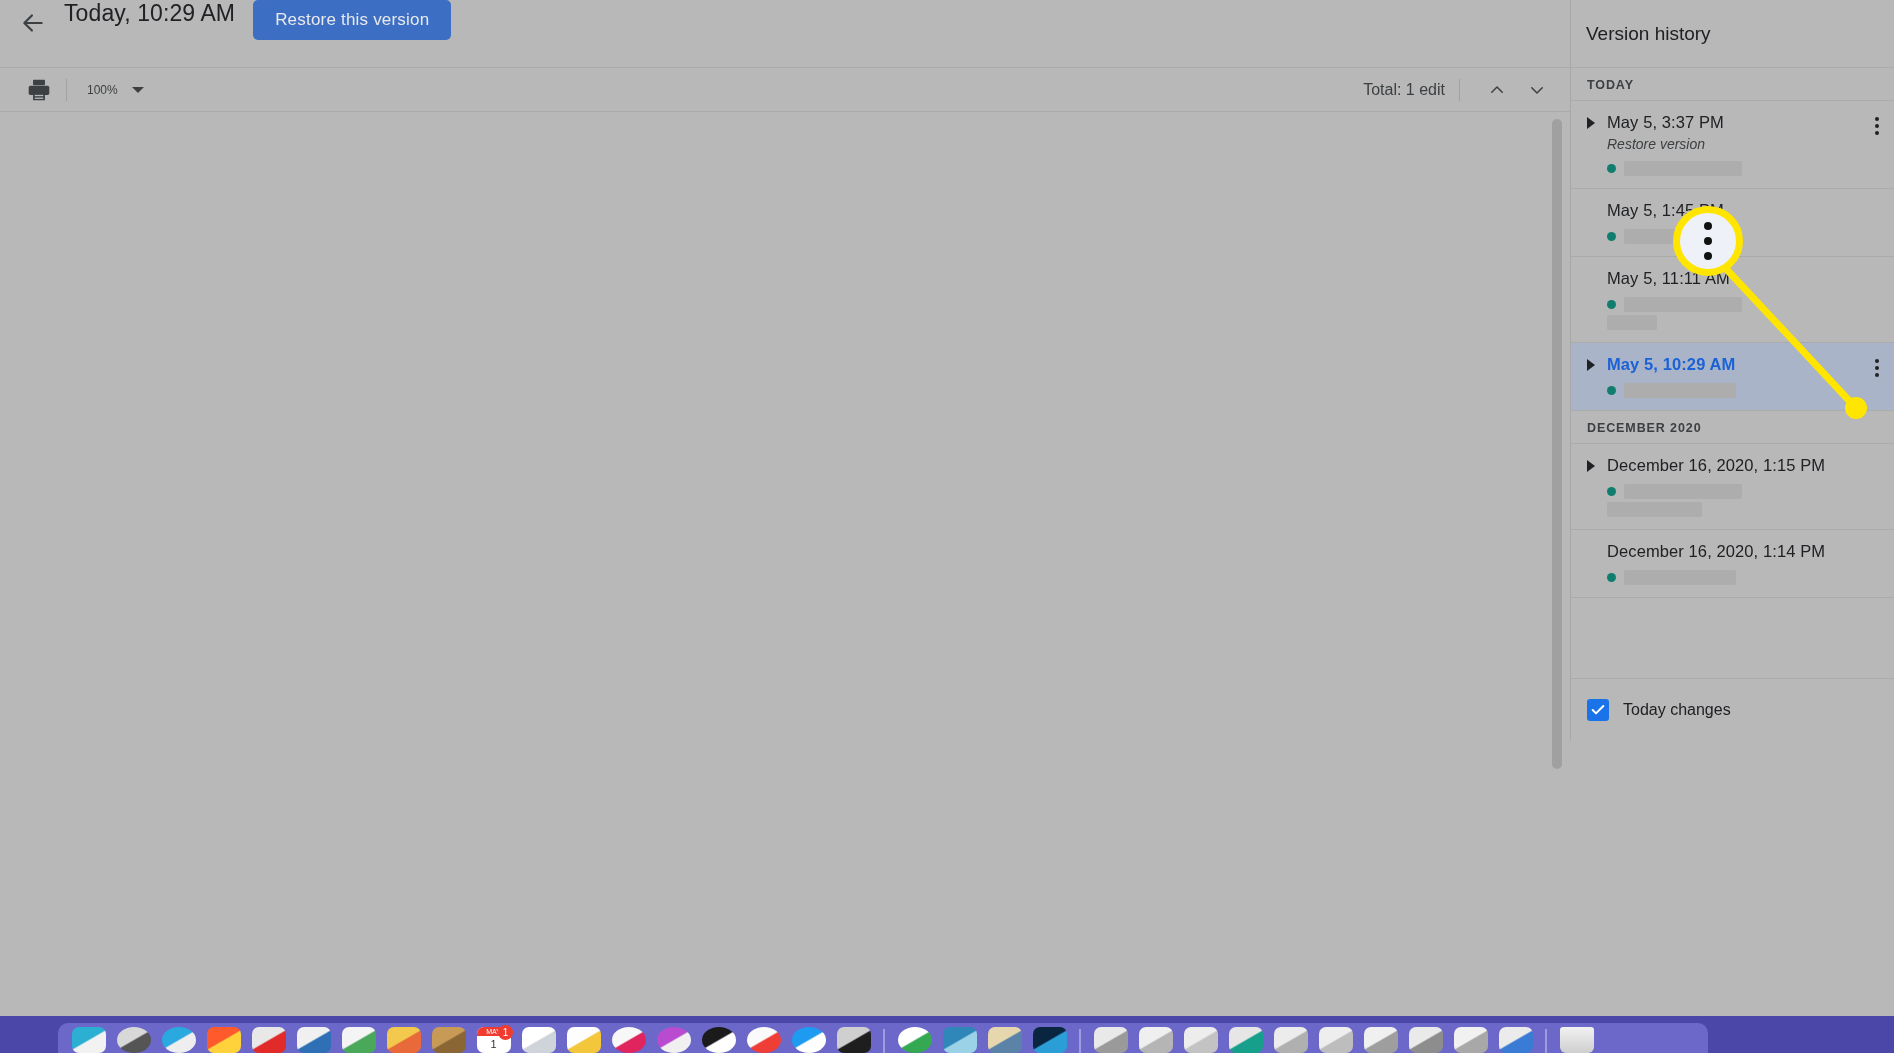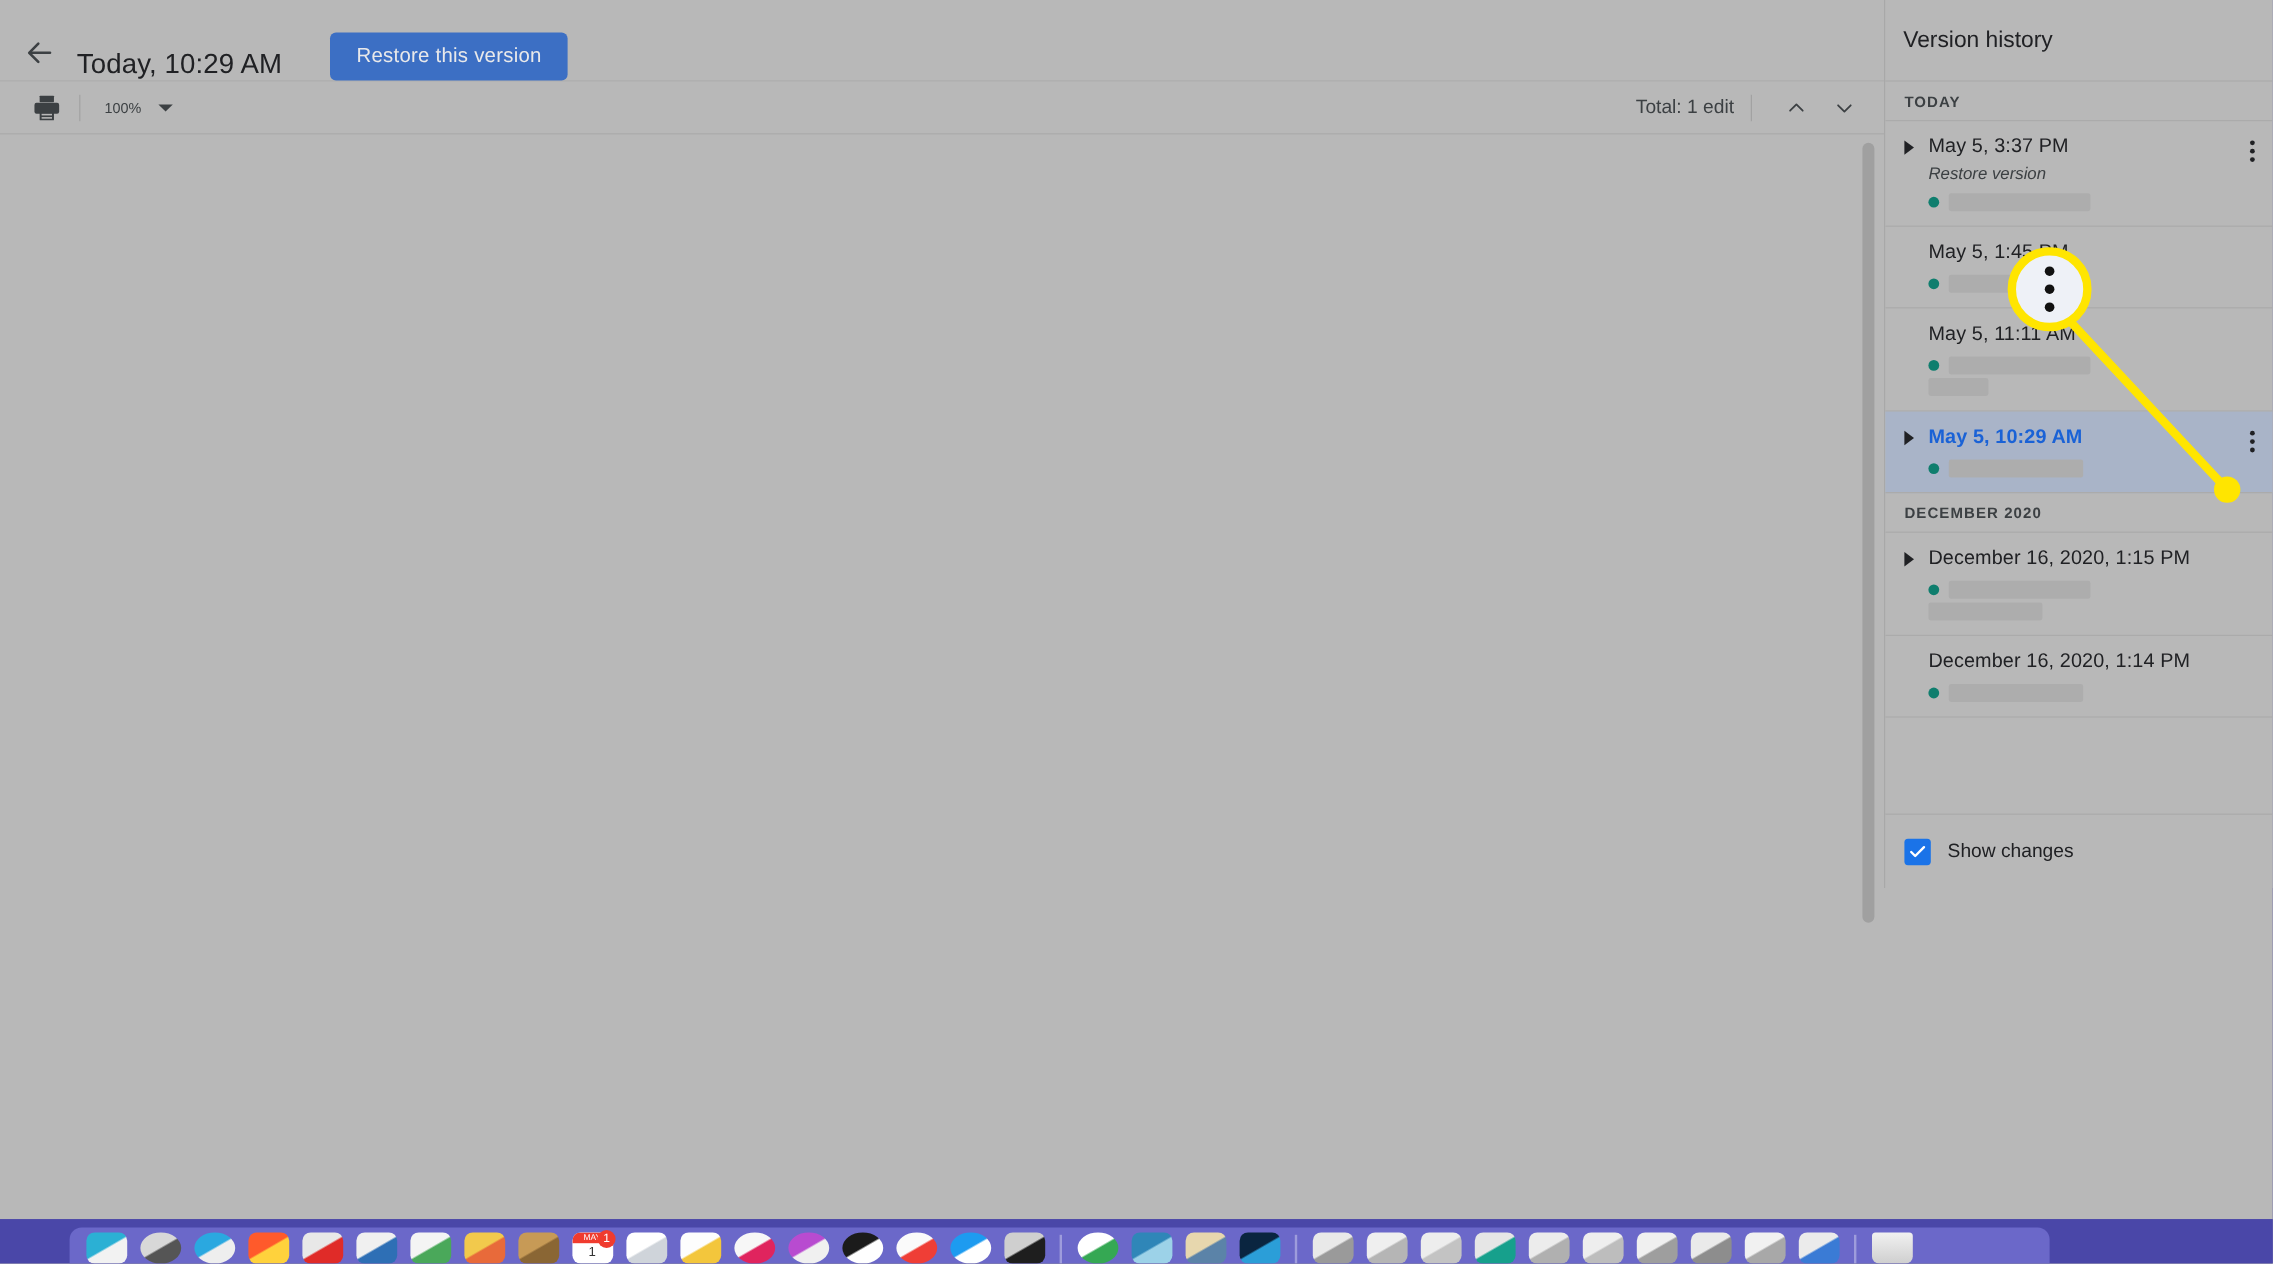--- a/index.html
+++ b/index.html
@@ -21,35 +21,35 @@
     width: 1894px; height: 1016px;
     background: #b8b8b8;
     overflow: hidden;
   }
 
   
   #topbar {
     position: absolute; left: 0; top: 0;
     width: 1570px; height: 68px;
     background: #b8b8b8;
-    display: flex; align-items: flex-end;
+    display: flex; align-items: flex-start;
     border-bottom: 1px solid #ababab;
   }
   #back-btn {
     width: 46px; height: 46px; margin-left: 10px;
     display: flex; align-items: center; justify-content: center;
     border-radius: 50%; cursor: pointer;
   }
   #back-btn svg { width: 26px; height: 26px; }
   #doc-title {
     font-size: 23px; color: #202124; margin-left: 8px;
     letter-spacing: .1px; white-space: nowrap;
   }
   #restore-btn {
-    margin-left: 40px;
+    margin-left: 18px;
     background: #3c6fc4;
     color: #e9e9ea;
     font-size: 17px;
     padding: 0 22px;
     height: 40px;
     line-height: 40px;
     border: none; border-radius: 5px;
     cursor: pointer;
     font-family: "Liberation Sans", sans-serif;
     letter-spacing: .2px;
@@ -470,21 +470,21 @@
             </div>
           </div>
         </div>
 
       <div id="show-changes-row">
         <div id="show-changes-box">
           <svg viewBox="0 0 24 24" fill="none" stroke="#ffffff" stroke-width="3" stroke-linecap="round" stroke-linejoin="round">
             <polyline points="20 6 9 17 4 12"></polyline>
           </svg>
         </div>
-        <span id="show-changes-label">Show changes</span>
+        <span id="show-changes-label">Today changes</span>
       </div>
     </div>
 
     <div id="callout">
       <svg id="callout-line">
         <line x1="1716" y1="258" x2="1856" y2="408" stroke="#ffe500" stroke-width="7" stroke-linecap="round"></line>
       </svg>
       <div id="callout-bubble">
         <b></b>
           <b></b>

